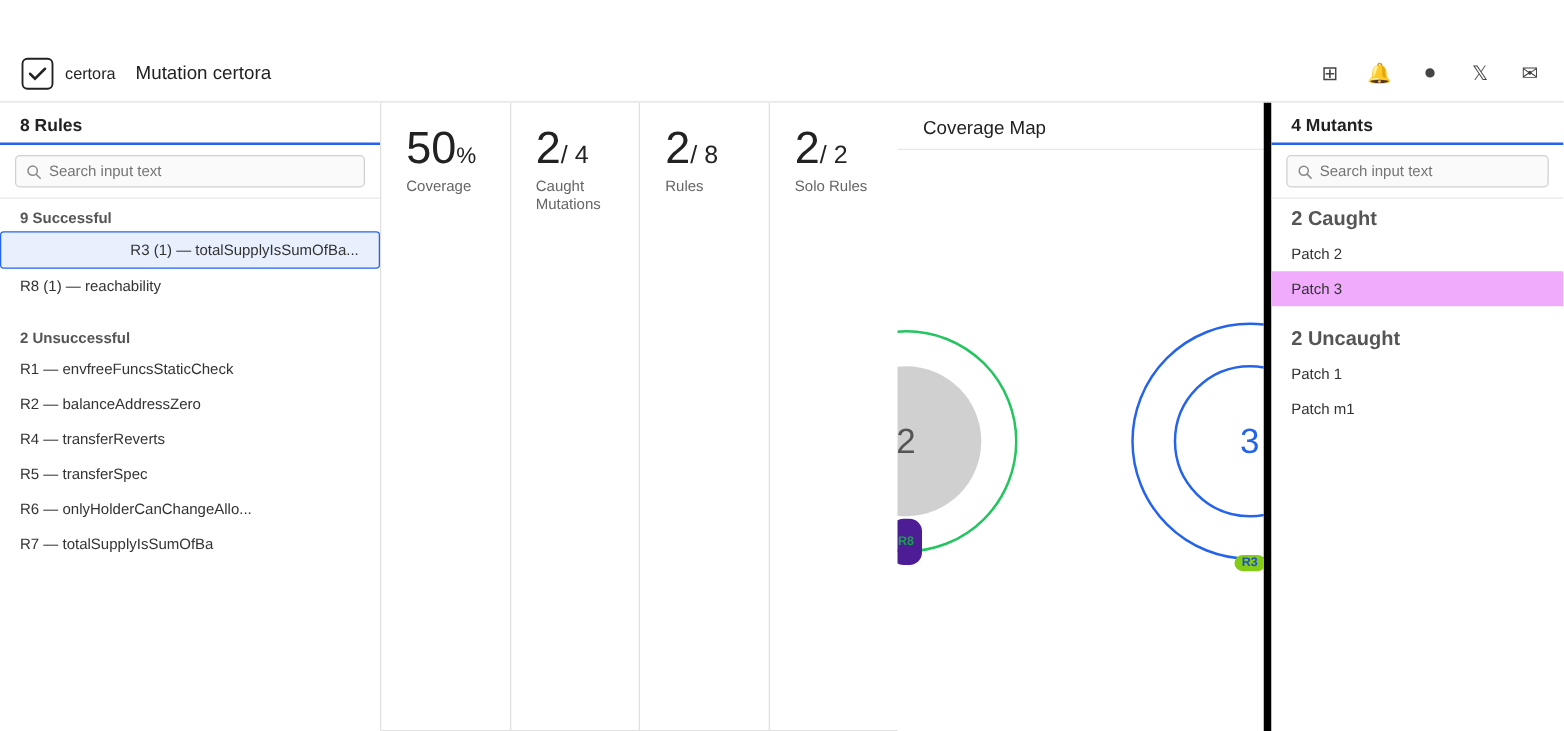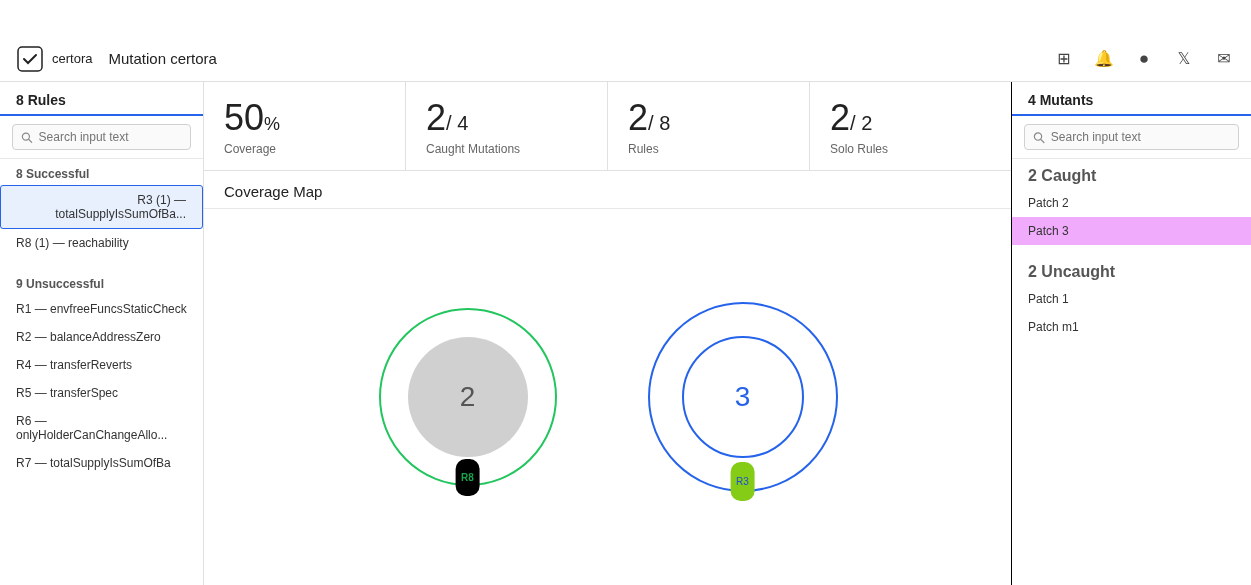--- a/index.html
+++ b/index.html
@@ -9,51 +9,51 @@
     .header { display: flex; align-items: center; padding: 0 16px; height: 46px; border-bottom: 1px solid #e0e0e0; flex-shrink: 0; margin-top: 36px; }
     .header-logo { display: flex; align-items: center; gap: 8px; margin-right: 16px; }
     .header-logo-icon { width: 28px; height: 28px; }
     .header-icons { margin-left: auto; display: flex; align-items: center; gap: 18px; }
     .header-icon { width: 22px; height: 22px; display: flex; align-items: center; justify-content: center; cursor: pointer; color: #444; font-size: 16px; }
 
     
     .main { display: flex; flex: 1; overflow: hidden; }
 
     
-    .sidebar { width: 204px; border-right: 1px solid #e0e0e0; display: flex; flex-direction: column; overflow: hidden; flex-shrink: 0; }
+    .sidebar { width: 305px; border-right: 1px solid #e0e0e0; display: flex; flex-direction: column; overflow: hidden; flex-shrink: 0; }
     .sidebar-header { padding: 10px 16px 6px; font-weight: 600; font-size: 14px; border-bottom: 2px solid #2563eb; }
     .sidebar-search { padding: 8px 12px; border-bottom: 1px solid #e8e8e8; }
     .sidebar-search-box { display: flex; align-items: center; gap: 6px; border: 1px solid #d0d0d0; border-radius: 4px; padding: 5px 8px; background: #fafafa; }
     .sidebar-search-box input { border: none; background: transparent; outline: none; font-size: 12px; color: #888; width: 100%; }
     .sidebar-section-label { padding: 8px 16px 4px; font-weight: 600; font-size: 12px; color: #555; }
     .sidebar-item { padding: 7px 16px; font-size: 12px; color: #333; cursor: pointer; }
     .sidebar-item.active { background: #e8f0fe; border: 1px solid #2563eb; border-radius: 3px; font-weight: 500; text-align: right; }
     .sidebar-scroll { overflow-y: auto; flex: 1; }
 
     
-    .center { flex: 1; display: flex; flex-direction: column; overflow: hidden; }
+    .center { flex: 1; display: flex; flex-direction: row; overflow: hidden; }
     .stats-row { display: flex; border-bottom: 1px solid #e0e0e0; flex-shrink: 0; }
     .stat-card { flex: 1; padding: 18px 20px 14px; border-right: 1px solid #e0e0e0; }
     .stat-card:last-child { border-right: none; }
     .stat-value { font-size: 36px; font-weight: 300; color: #222; line-height: 1; }
     .stat-value .sub { font-size: 20px; font-weight: 300; }
     .stat-label { font-size: 12px; color: #666; margin-top: 6px; }
     .stat-percent { font-size: 18px; }
 
     .coverage-section { flex: 1; overflow: hidden; display: flex; flex-direction: column; }
     .coverage-title { padding: 12px 20px 8px; font-size: 15px; font-weight: 500; border-bottom: 1px solid #e8e8e8; }
     .coverage-map { flex: 1; position: relative; display: flex; align-items: center; justify-content: center; gap: 80px; overflow: hidden; }
 
     
     .circle-container { position: relative; display: flex; align-items: center; justify-content: center; }
     .circle-label { position: absolute; bottom: -8px; font-size: 11px; border-radius: 10px; padding: 1px 6px; font-weight: 500; }
     .circle-num { font-size: 28px; font-weight: 300; color: #555; position: absolute; }
 
     
-    .right-panel { width: 240px; border-left: 1px solid #000000; display: flex; flex-direction: column; overflow: hidden; flex-shrink: 0; }
+    .right-panel { width: 240px; border-left: 6px solid #000000; display: flex; flex-direction: column; overflow: hidden; flex-shrink: 0; }
     .right-header { padding: 10px 16px 6px; font-weight: 600; font-size: 14px; border-bottom: 2px solid #2563eb; }
     .right-search { padding: 8px 12px; border-bottom: 1px solid #e8e8e8; }
     .right-search-box { display: flex; align-items: center; gap: 6px; border: 1px solid #d0d0d0; border-radius: 4px; padding: 5px 8px; background: #fafafa; }
     .right-search-box input { border: none; background: transparent; outline: none; font-size: 12px; color: #888; width: 100%; }
     .right-section-label { padding: 8px 16px 4px; font-weight: 600; font-size: 16px; color: #555; }
     .right-item { padding: 7px 16px; font-size: 12px; color: #333; cursor: pointer; }
     .right-item.selected { background: #f0abfc; }
     .right-scroll { overflow-y: auto; flex: 1; }
   </style>
 </head>
@@ -84,25 +84,25 @@
     <div class="sidebar-search">
       <div class="sidebar-search-box">
         <svg width="13" height="13" viewBox="0 0 13 13" fill="none">
           <circle cx="5.5" cy="5.5" r="4" stroke="#888" stroke-width="1.3"></circle>
           <line x1="8.5" y1="8.5" x2="12" y2="12" stroke="#888" stroke-width="1.3" stroke-linecap="round"></line>
         </svg>
         <input type="text" placeholder="Search input text" style="">
       </div>
     </div>
     <div class="sidebar-scroll">
-      <div class="sidebar-section-label">8 Successful</div>
+      <div class="sidebar-section-label">9 Successful</div>
       <div class="sidebar-item active">R3 (1) — totalSupplyIsSumOfBa...</div>
       <div class="sidebar-item">R8 (1) — reachability</div>
       <div style="height:12px;"></div>
-      <div class="sidebar-section-label">9 Unsuccessful</div>
+      <div class="sidebar-section-label">2 Unsuccessful</div>
       <div class="sidebar-item">R1 — envfreeFuncsStaticCheck</div>
       <div class="sidebar-item">R2 — balanceAddressZero</div>
       <div class="sidebar-item">R4 — transferReverts</div>
       <div class="sidebar-item">R5 — transferSpec</div>
       <div class="sidebar-item">R6 — onlyHolderCanChangeAllo...</div>
       <div class="sidebar-item">R7 — totalSupplyIsSumOfBa</div>
     </div>
   </div>
 
   <div class="center">
@@ -137,30 +137,30 @@
     <div class="coverage-section">
       <div class="coverage-title">Coverage Map</div>
       <div class="coverage-map">
 
         <div class="circle-container" style="width:190px;height:190px;">
           <svg width="190" height="190">
             <circle cx="95" cy="95" r="88" fill="none" stroke="#22c55e" stroke-width="2"></circle>
             <circle cx="95" cy="95" r="60" fill="#aaa" opacity="0.55"></circle>
           </svg>
           <span class="circle-num">2</span>
-          <span class="circle-label" style="background:#000000;color:#16a34a;bottom:-4px;left:50%;transform:translateX(-50%);position:absolute;font-size:10px;border-radius:10px;padding:13px 6px;font-weight:600;">R8</span>
+          <span class="circle-label" style="background:#4c1d95;color:#16a34a;bottom:-4px;left:50%;transform:translateX(-50%);position:absolute;font-size:10px;border-radius:10px;padding:13px 6px;font-weight:600;">R8</span>
         </div>
 
         <div class="circle-container" style="width:200px;height:200px;">
           <svg width="200" height="200">
             <circle cx="100" cy="100" r="94" fill="none" stroke="#2563eb" stroke-width="2"></circle>
             <circle cx="100" cy="100" r="60" fill="none" stroke="#2563eb" stroke-width="2"></circle>
           </svg>
           <span class="circle-num" style="color:#2563eb;">3</span>
-          <span class="circle-label" style="background:#84cc16;color:#1d4ed8;bottom:-4px;left:50%;transform:translateX(-50%);position:absolute;font-size:10px;border-radius:10px;padding:14px 6px;font-weight:400;">R3</span>
+          <span class="circle-label" style="background:#84cc16;color:#1d4ed8;bottom:-4px;left:50%;transform:translateX(-50%);position:absolute;font-size:10px;border-radius:10px;padding:1px 6px;font-weight:700;">R3</span>
         </div>
       </div>
     </div>
   </div>
 
   <div class="right-panel">
     <div class="right-header">4 Mutants</div>
     <div class="right-search">
       <div class="right-search-box">
         <svg width="13" height="13" viewBox="0 0 13 13" fill="none">

